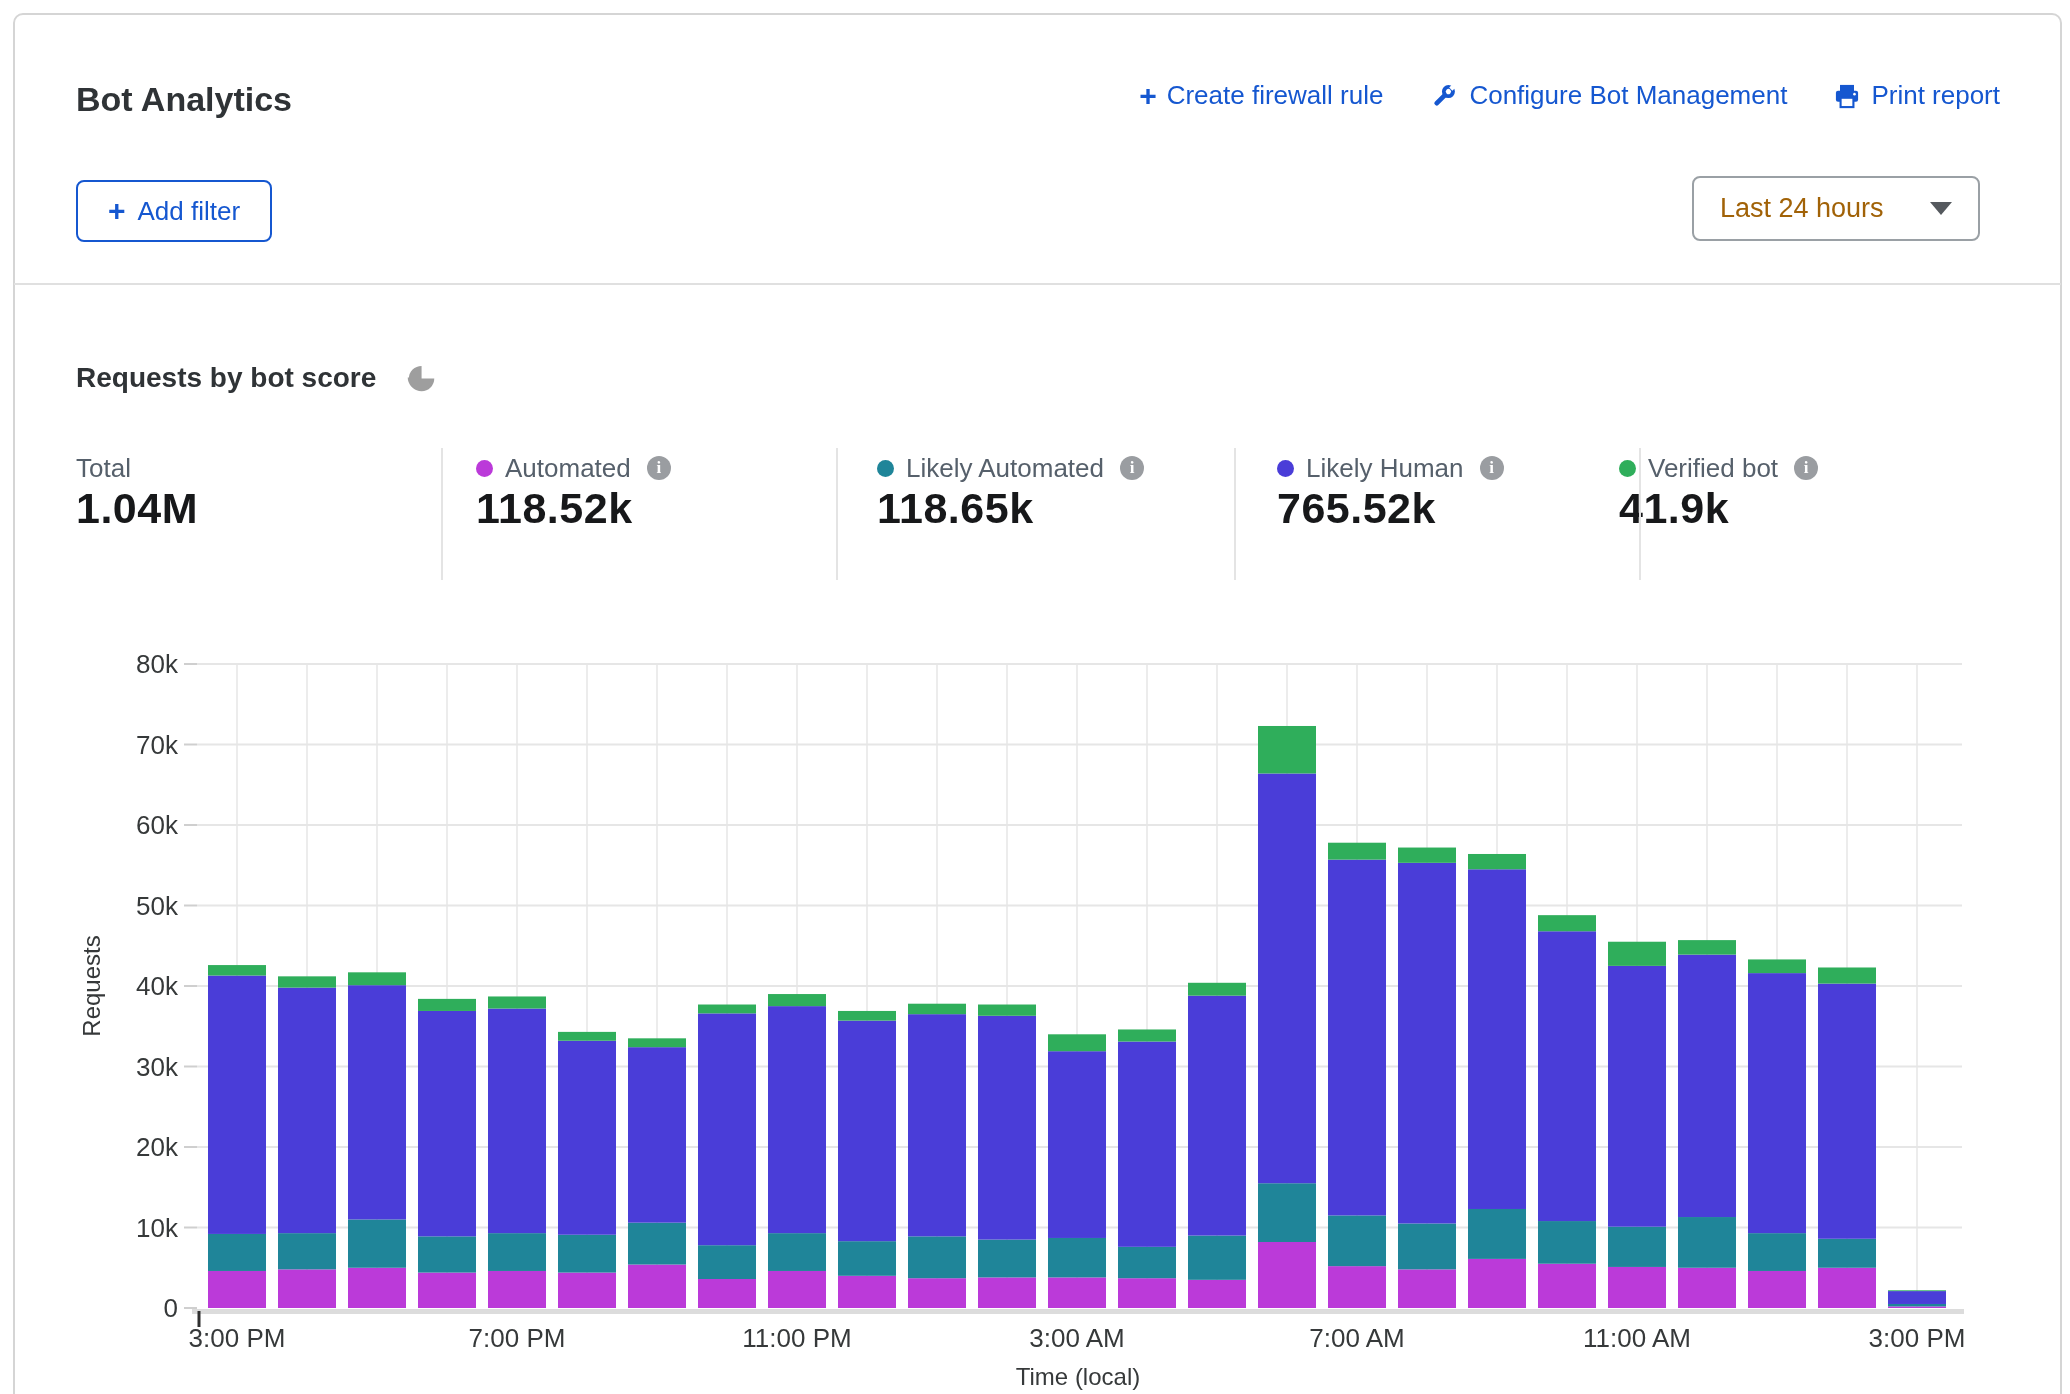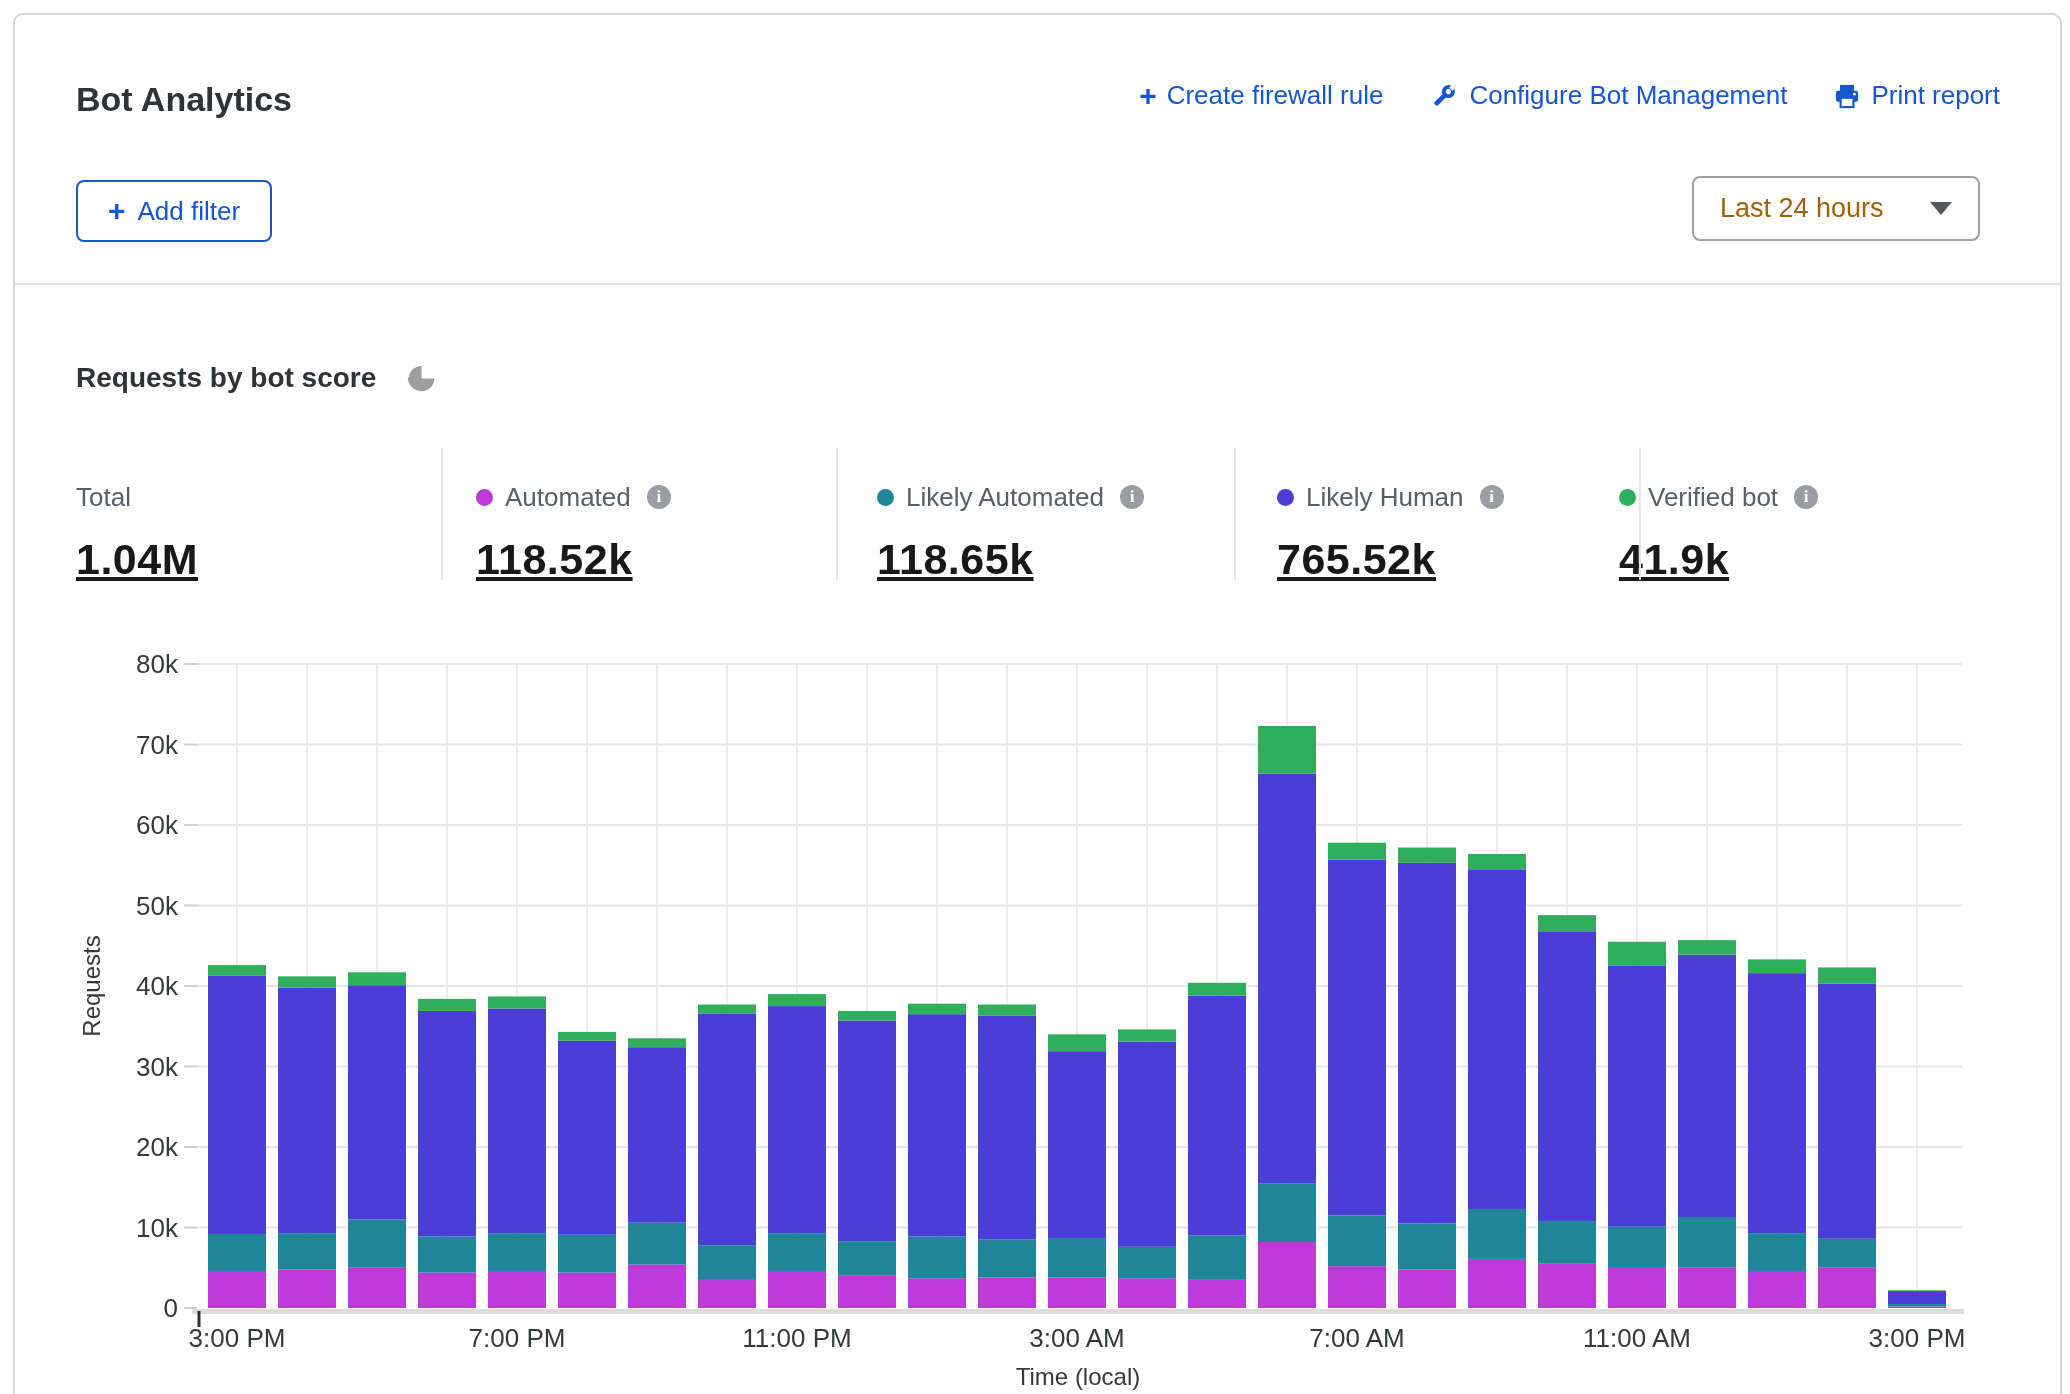--- a/index.html
+++ b/index.html
@@ -21,26 +21,26 @@
   
   .time-select{position:absolute;left:1692px;top:176px;width:288px;height:65px;box-sizing:border-box;
                border:2px solid #9aa0a5;border-radius:8px;background:#fff;display:flex;align-items:center;
                padding:0 26px;font-size:27px;color:#a16207;cursor:pointer;}
   .caret-down{margin-left:auto;width:0;height:0;border-left:11px solid transparent;border-right:11px solid transparent;border-top:13px solid #55595e;}
   .header-divider{position:absolute;left:14px;top:283px;width:2047px;height:0;border-top:2px solid #e0e0e0;}
   
   .section-title{position:absolute;left:76px;top:362px;font-size:28px;font-weight:bold;color:#2f3336;display:flex;align-items:center;gap:30px;}
   
   .stat{position:absolute;top:452px;}
-  .stat-head{display:flex;align-items:center;gap:12px;font-size:26px;color:#56606b;height:32px;margin-top:29px;}
+  .stat-head{display:flex;align-items:center;gap:12px;font-size:26px;color:#56606b;height:32px;}
   .dot{width:17px;height:17px;border-radius:50%;display:inline-block;}
   .info-icon{width:24px;height:24px;border-radius:50%;background:#9a9da1;color:#fff;font-size:17px;font-weight:bold;
              display:inline-flex;align-items:center;justify-content:center;margin-left:4px;cursor:pointer;
              font-family:"Liberation Serif","DejaVu Serif",serif;}
-  .stat-value{margin-top:22px;font-size:43px;font-weight:bold;color:#17181a;letter-spacing:0.5px;text-decoration:underline;}
+  .stat-value{font-size:43px;font-weight:bold;color:#17181a;letter-spacing:0.5px;}
   .stat-divider{position:absolute;top:448px;width:0;height:132px;border-left:2px solid #e4e4e4;}
   #chart-wrap{position:absolute;left:0;top:620px;width:2070px;height:774px;}
 </style>
 </head>
 <body>
 <div id="screen">
 
   <div class="card"></div>
 
   <div class="page-title">Bot Analytics</div>

